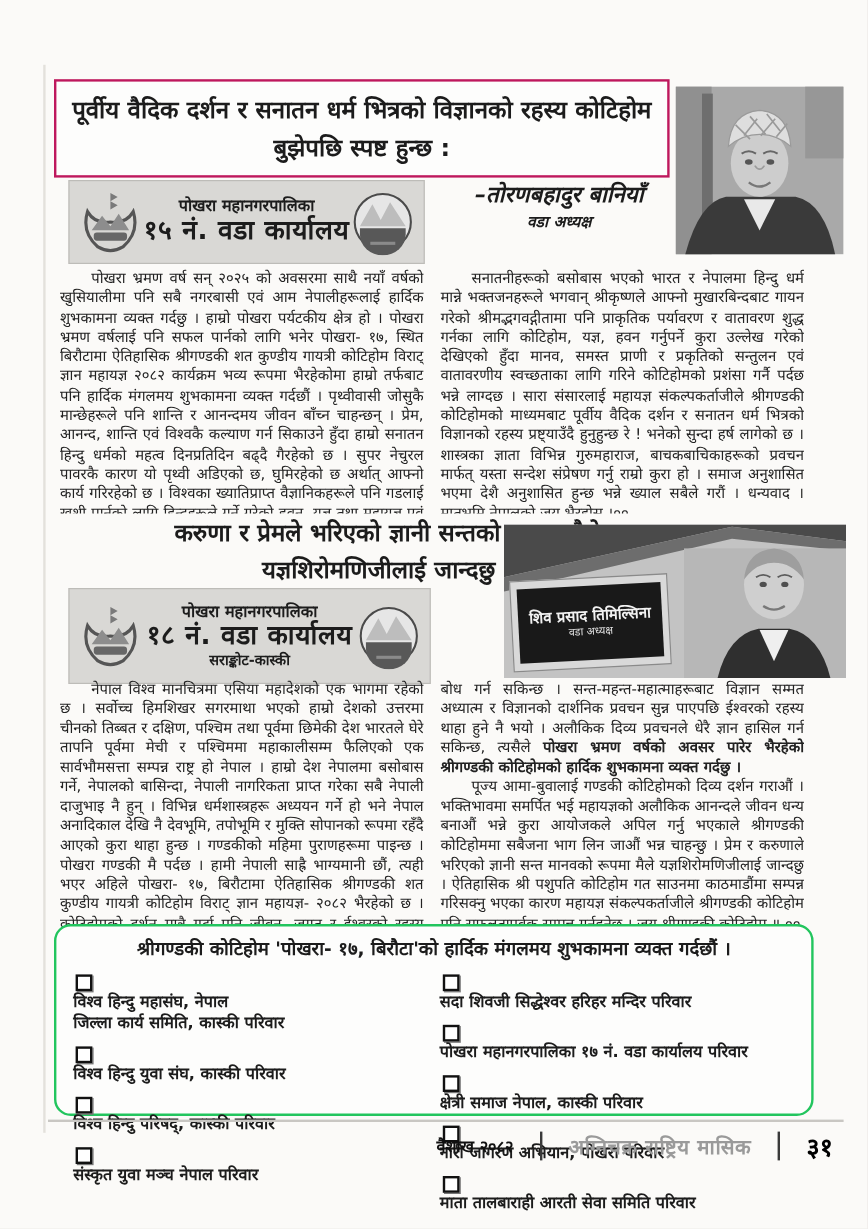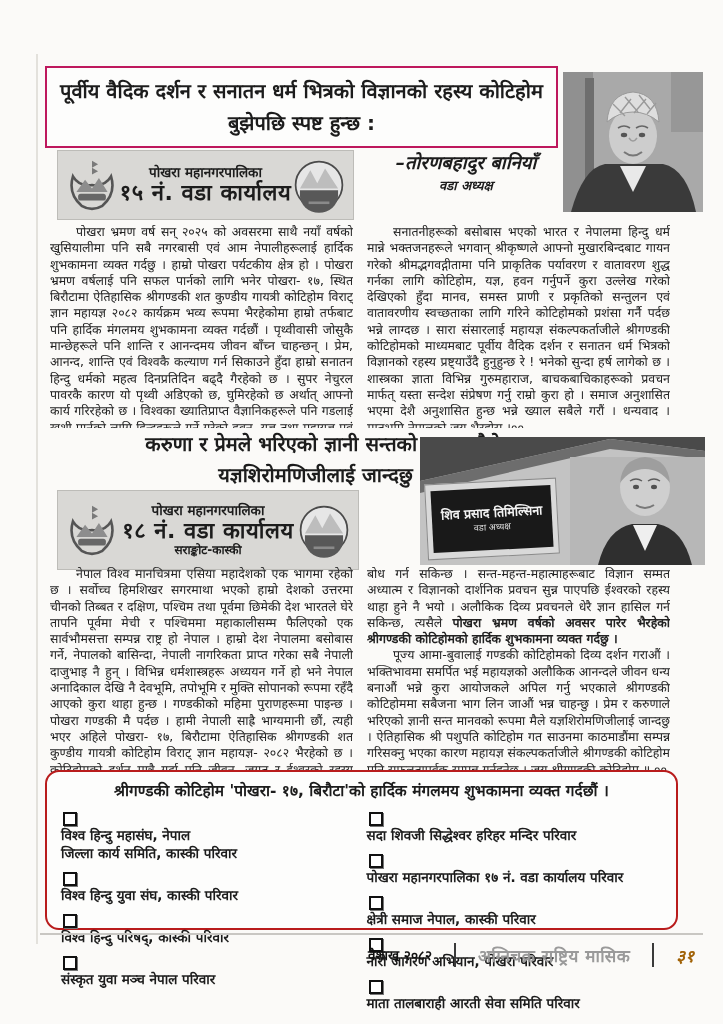--- a/index.html
+++ b/index.html
@@ -62,21 +62,21 @@
   .col{flex:1;overflow:hidden;}
   .body-text{
     font-size:12.4px;line-height:16.3px;text-align:justify;
     margin:0;color:#222;
   }
   .body-text p{margin:0;text-indent:26px;}
   .bold-inline{font-weight:700;}
   
   .greet-box{
     left:45px;top:770px;width:633px;height:160px;
-    border:2px solid #b91c1c;border-radius:14px;background:#fdfdfc;
+    border:2px solid #22c55e;border-radius:14px;background:#fdfdfc;
     box-sizing:border-box;padding:8px 14px 6px 14px;
   }
   .greet-header{
     text-align:center;font-weight:700;font-size:15.5px;line-height:22px;
     white-space:nowrap;overflow:hidden;margin-bottom:7px;
   }
   .greet-cols{display:flex;gap:10px;}
   .greet-col{flex:1;}
   .greet-item{display:flex;align-items:flex-start;font-weight:700;font-size:13.5px;line-height:18px;margin-bottom:7px;flex-direction:column;}
   .cbx{
@@ -85,21 +85,21 @@
   }
   
   .footer-rule{left:40px;top:933px;width:663px;height:0;border-top:2px solid #c9c7c3;}
   .footer{
     left:350px;top:940px;width:348px;height:30px;
     display:flex;align-items:center;justify-content:flex-end;gap:22px;
   }
   .f-month{font-size:13.5px;font-weight:700;color:#111;}
   .f-sep{width:2px;height:24px;background:#3a3a3a;}
   .f-mag{font-size:17px;font-weight:700;color:#9a9a9a;letter-spacing:.5px;}
-  .f-page{font-size:17px;font-weight:700;color:#a16207;padding-right:4px;font-style:italic;}
+  .f-page{font-size:21px;font-weight:700;color:#000000;padding-right:4px;}
   .page-frame{left:36px;top:54px;width:2px;height:890px;background:#e3e1dc;}
 </style>
 </head>
 <body>
 
 <div class="page">
 
   <div class="abs page-frame"></div>
 
   <div class="abs headline-box">

